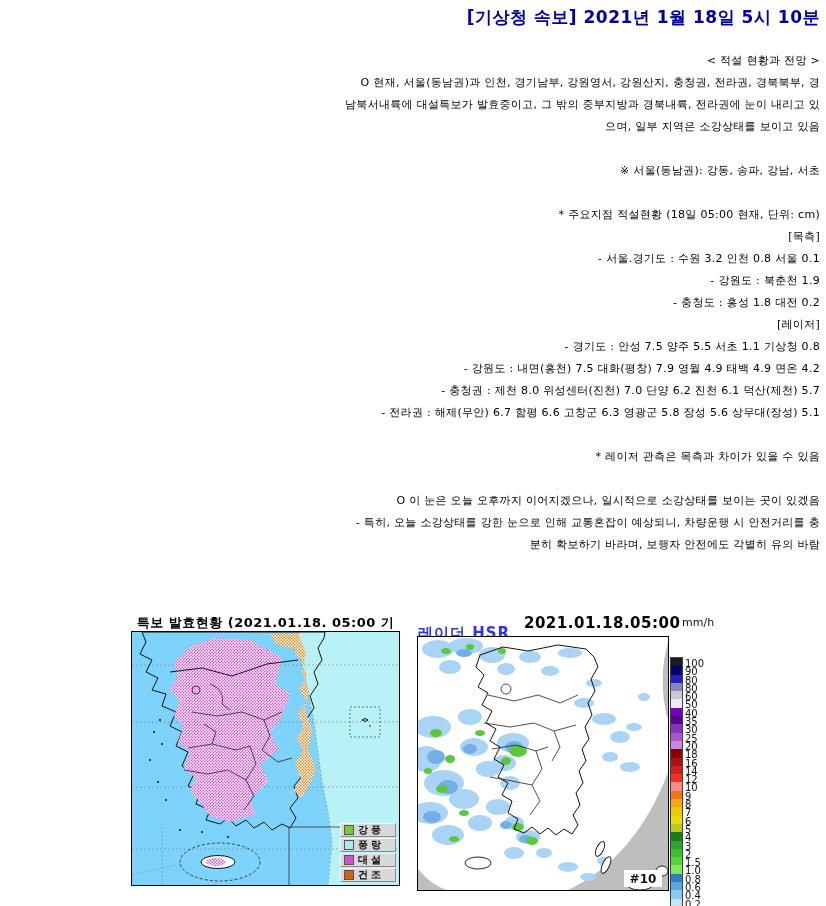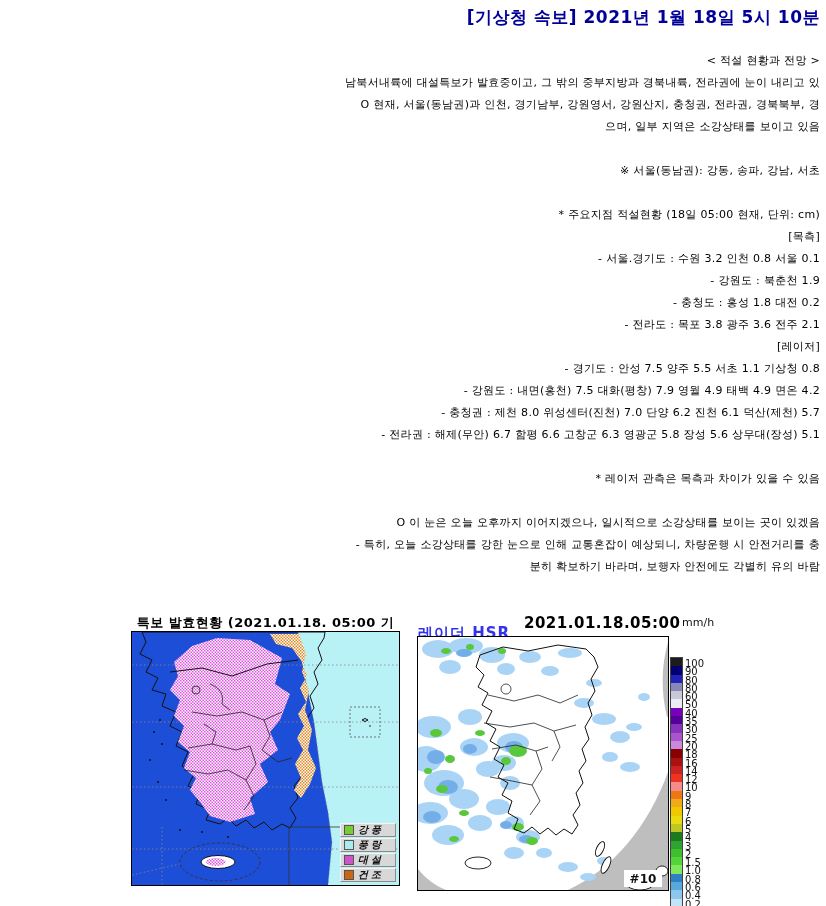--- a/index.html
+++ b/index.html
@@ -5,21 +5,21 @@
   html,body{margin:0;padding:0;background:#fff;}
   #page{position:relative;width:826px;height:906px;background:var(--page-bg,#fff);
         font-family:"DejaVu Sans","Liberation Sans",sans-serif;overflow:hidden;}
   
   #text-block{position:absolute;left:8px;top:6px;width:812px;text-align:right;}
   .doc-title{font-size:17px;font-weight:bold;color:var(--title-color);line-height:22px;letter-spacing:.5px;}
   .tline{font-size:11px;color:var(--body-color);line-height:22px;min-height:22px;white-space:pre-wrap;letter-spacing:.3px;}
   
   .fig-title{position:absolute;left:131px;top:614px;width:269px;text-align:center;
              font-size:13px;font-weight:bold;color:var(--maptitle-color);letter-spacing:.5px;}
-  #warning-map{position:absolute;left:131px;top:631px;width:267px;height:253px;border:1px solid #000;background:#1d4ed8;font-style:italic;}
+  #warning-map{position:absolute;left:131px;top:631px;width:267px;height:253px;border:1px solid #000;background:#7dd3fc;}
   #warning-legend{position:absolute;right:3px;bottom:3px;display:flex;flex-direction:column;gap:1px;}
   .lg-row{width:48px;height:12px;background:var(--legend-bg);display:flex;align-items:center;gap:4px;
           padding:0 3px;border-top:1px solid #f4f4f4;border-left:1px solid #f4f4f4;
           border-right:1px solid #8a8a8a;border-bottom:1px solid #8a8a8a;}
   .lg-sw{width:8px;height:8px;border:1px solid #555;flex:0 0 auto;}
   .lg-lb{font-size:10px;font-weight:bold;color:#111;letter-spacing:3px;white-space:nowrap;}
   #radar-title{position:absolute;left:418px;top:624px;font-size:15px;font-weight:bold;color:var(--radartitle-color);letter-spacing:1px;}
   #radar-time{position:absolute;left:524px;top:614px;font-size:15px;font-weight:bold;color:var(--radartime-color);letter-spacing:.5px;}
   #radar-unit{position:absolute;left:682px;top:616px;font-size:11px;color:#111;}
   #radar-map{position:absolute;left:417px;top:636px;width:250px;height:253px;border:1px solid #000;background:#fff;}
@@ -38,32 +38,31 @@
 </head>
 <body>
 
 <div id="page">
 
   <div id="text-block">
     <div class="doc-title">[기상청 속보] 2021년 1월 18일 5시 10분</div>
     <div id="text-lines">
         <div class="tline"></div>
         <div class="tline">&lt; 적설 현황과 전망 &gt;</div>
+        <div class="tline">O 현재, 서울(동남권)과 인천, 경기남부, 강원영서, 강원산지, 충청권, 전라권, 경북북부, 경</div>
         <div class="tline">남북서내륙에 대설특보가 발효중이고, 그 밖의 중부지방과 경북내륙, 전라권에 눈이 내리고 있</div>
-        <div class="tline">O 현재, 서울(동남권)과 인천, 경기남부, 강원영서, 강원산지, 충청권, 전라권, 경북북부, 경</div>
         <div class="tline">으며, 일부 지역은 소강상태를 보이고 있음</div>
         <div class="tline"></div>
         <div class="tline">※ 서울(동남권): 강동, 송파, 강남, 서초</div>
         <div class="tline"></div>
         <div class="tline">* 주요지점 적설현황 (18일 05:00 현재, 단위: cm)</div>
         <div class="tline">[목측]</div>
         <div class="tline">- 서울.경기도 : 수원 3.2 인천 0.8 서울 0.1</div>
         <div class="tline">- 강원도 : 북춘천 1.9</div>
         <div class="tline">- 충청도 : 홍성 1.8 대전 0.2</div>
-        <div class="tline">- 전라도 : 목포 3.8 광주 3.6 전주 2.1</div>
         <div class="tline">[레이저]</div>
         <div class="tline">- 경기도 : 안성 7.5 양주 5.5 서초 1.1 기상청 0.8</div>
         <div class="tline">- 강원도 : 내면(홍천) 7.5 대화(평창) 7.9 영월 4.9 태백 4.9 면온 4.2</div>
         <div class="tline">- 충청권 : 제천 8.0 위성센터(진천) 7.0 단양 6.2 진천 6.1 덕산(제천) 5.7</div>
         <div class="tline">- 전라권 : 해제(무안) 6.7 함평 6.6 고창군 6.3 영광군 5.8 장성 5.6 상무대(장성) 5.1</div>
         <div class="tline"></div>
         <div class="tline">* 레이저 관측은 목측과 차이가 있을 수 있음</div>
         <div class="tline"></div>
         <div class="tline">O 이 눈은 오늘 오후까지 이어지겠으나, 일시적으로 소강상태를 보이는 곳이 있겠음</div>
         <div class="tline">- 특히, 오늘 소강상태를 강한 눈으로 인해 교통혼잡이 예상되니, 차량운행 시 안전거리를 충</div>

